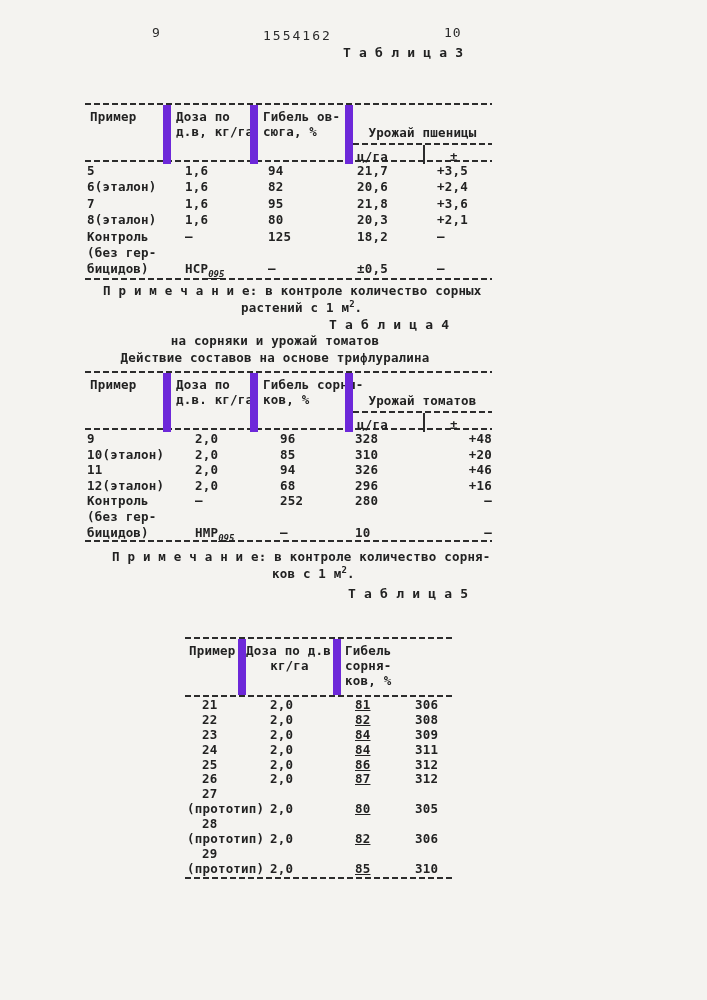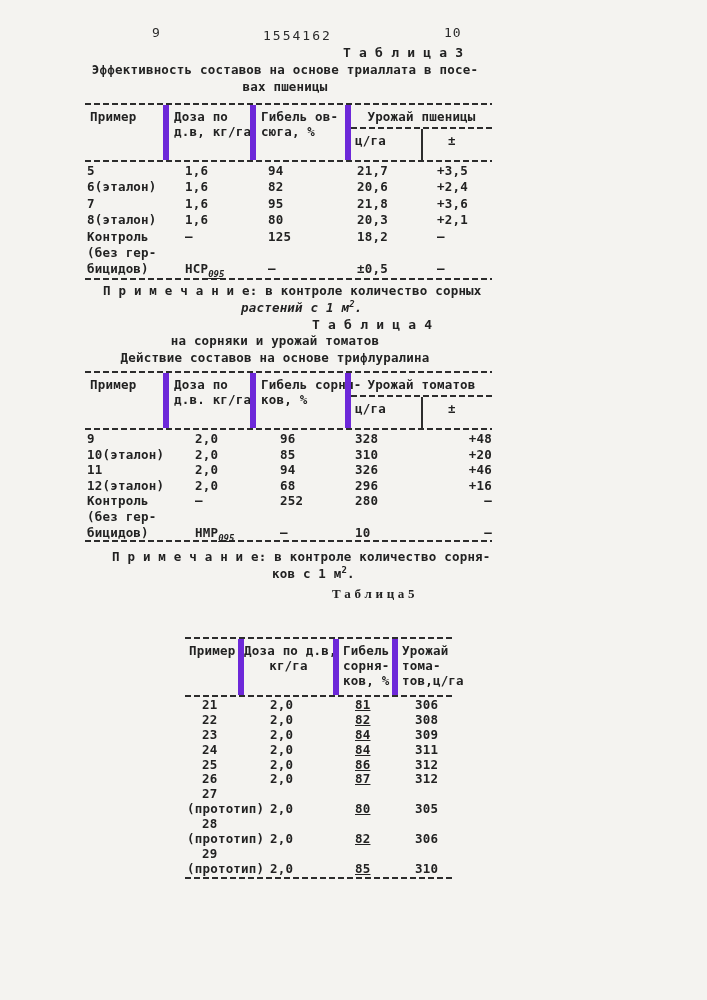--- a/index.html
+++ b/index.html
@@ -12,48 +12,48 @@
     font-weight:700;font-size:12.5px;letter-spacing:0.2px;
   }
   .abs{position:absolute;white-space:nowrap;}
   .pagenum{font-weight:400;font-size:13px;letter-spacing:1px;color:#2a2a2a;}
   #pn-left{left:152px;top:25px;}
   #pn-center{left:263px;top:28px;letter-spacing:2px;}
   #pn-right{left:444px;top:25px;}
 
   .tlabel{font-size:13px;}
   #t3-label{left:343px;top:45px;}
-  #t4-label{left:312px;top:317px;}
-  #t5-label{left:332px;top:586px;font-family:Liberation Serif, serif;}
+  #t4-label{left:329px;top:317px;}
+  #t5-label{left:348px;top:586px;}
 
   .caption{position:absolute;text-align:center;line-height:16.5px;white-space:nowrap;}
   #t3-caption{left:85px;top:62px;width:400px;}
   #t4-caption{left:85px;top:333px;width:380px;}
   #t5-caption{left:120px;top:602px;width:330px;}
 
   .note-line{font-size:12.5px;}
   #t3-note1{left:103px;top:283px;}
-  #t3-note2{left:241px;top:299px;font-style:italic;}
+  #t3-note2{left:241px;top:299px;}
   #t4-note1{left:112px;top:549px;}
   #t4-note2{left:272px;top:565px;}
   sup{font-size:9px;letter-spacing:0;}
   sub{font-size:9px;font-style:italic;letter-spacing:0;text-decoration:underline;}
 
   .hdash{height:2px;background:repeating-linear-gradient(90deg,#2c2c2c 0 6px,transparent 6px 9px);}
   .tbl{position:absolute;}
   #table3{left:85px;top:103px;width:407px;}
   #table4{left:85px;top:371px;width:407px;}
   #table5{left:185px;top:637px;width:267px;}
 
   .thead{display:grid;height:55px;}
   #table3 .thead,#table4 .thead{grid-template-columns:78px 87px 95px 147px;}
   .hcell{padding:4px 0 0 5px;line-height:15px;white-space:nowrap;}
-  .hcell.vline,.hgroup{border-left:6px solid #6d28d9;}
+  .hcell.vline,.hgroup{border-left:8px solid #6d28d9;}
   .hgroup{display:flex;flex-direction:column;}
-  .glabel{text-align:center;padding-top:4px;line-height:15px;}
+  .glabel{text-align:center;padding-top:4px;line-height:15px;margin-top:16px;}
   .hgroup .hdash{margin-top:3px;}
   .subrow{display:grid;grid-template-columns:70px 75px;flex:1;}
   .subrow .scell{padding:5px 0 0 4px;line-height:14px;}
   .subrow .scell.vline{border-left:2px solid #2c2c2c;padding-left:25px;}
 
   .trow{display:grid;white-space:nowrap;}
   #table3 .trow,#table4 .trow{grid-template-columns:78px 87px 95px 70px 77px;}
   #table3 .trow{height:16.4px;line-height:16.4px;}
   #table4 .trow{height:15.6px;line-height:15.6px;}
   .tbody{padding-top:1px;}
@@ -80,24 +80,20 @@
 </head>
 <body>
 
 <div class="page">
 
   <span class="abs pagenum" id="pn-left">9</span>
   <span class="abs pagenum" id="pn-center">1554162</span>
   <span class="abs pagenum" id="pn-right">10</span>
 
   <span class="abs tlabel" id="t3-label">Т а б л и ц а 3</span>
-  <div class="caption" id="t3-caption">
-    <div>Эффективность составов на основе триаллата в посе-</div>
-    <div>вах пшеницы</div>
-  </div>
 
   <div class="tbl" id="table3">
     <div class="hdash"></div>
     <div class="thead">
       <div class="hcell">Пример</div>
       <div class="hcell vline">
         <div>Доза по</div>
         <div>д.в, кг/га</div>
       </div>
       <div class="hcell vline">
@@ -266,25 +262,20 @@
       <div class="hcell">Пример</div>
       <div class="hcell vline center">
         <div>Доза по д.в,</div>
         <div>кг/га</div>
       </div>
       <div class="hcell vline">
         <div>Гибель</div>
         <div>сорня-</div>
         <div>ков, %</div>
       </div>
-      <div class="hcell vline">
-        <div>Урожай</div>
-        <div>тома-</div>
-        <div>тов,ц/га</div>
-      </div>
     </div>
     <div class="hdash"></div>
     <div class="tbody">
       <div class="trow">
         <span class="b1">21</span>
           <span class="b2">2,0</span>
           <span class="b3">81</span>
           <span class="b4">306</span>
       </div>
       <div class="trow">

